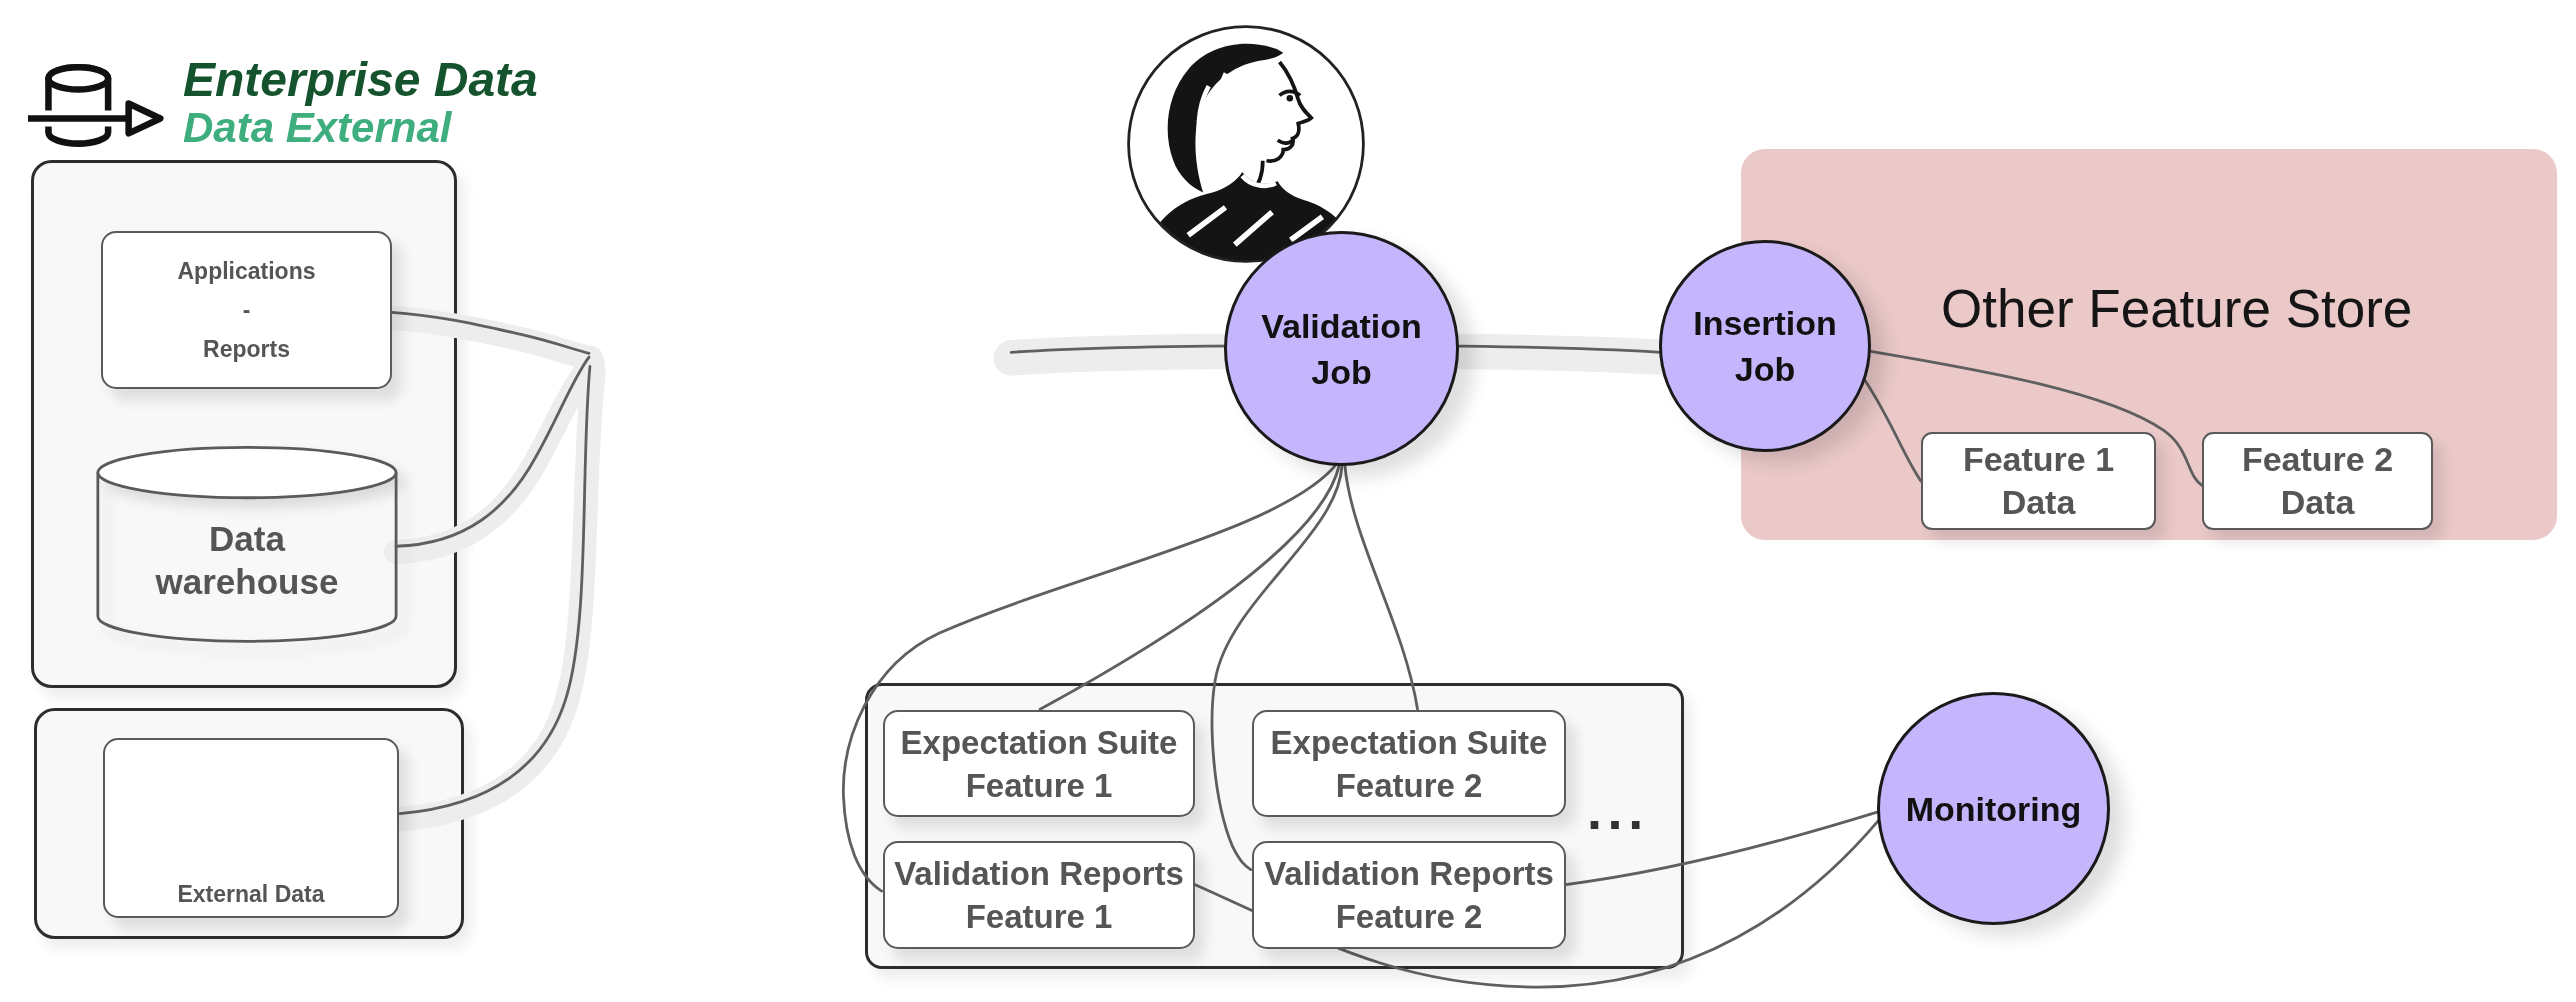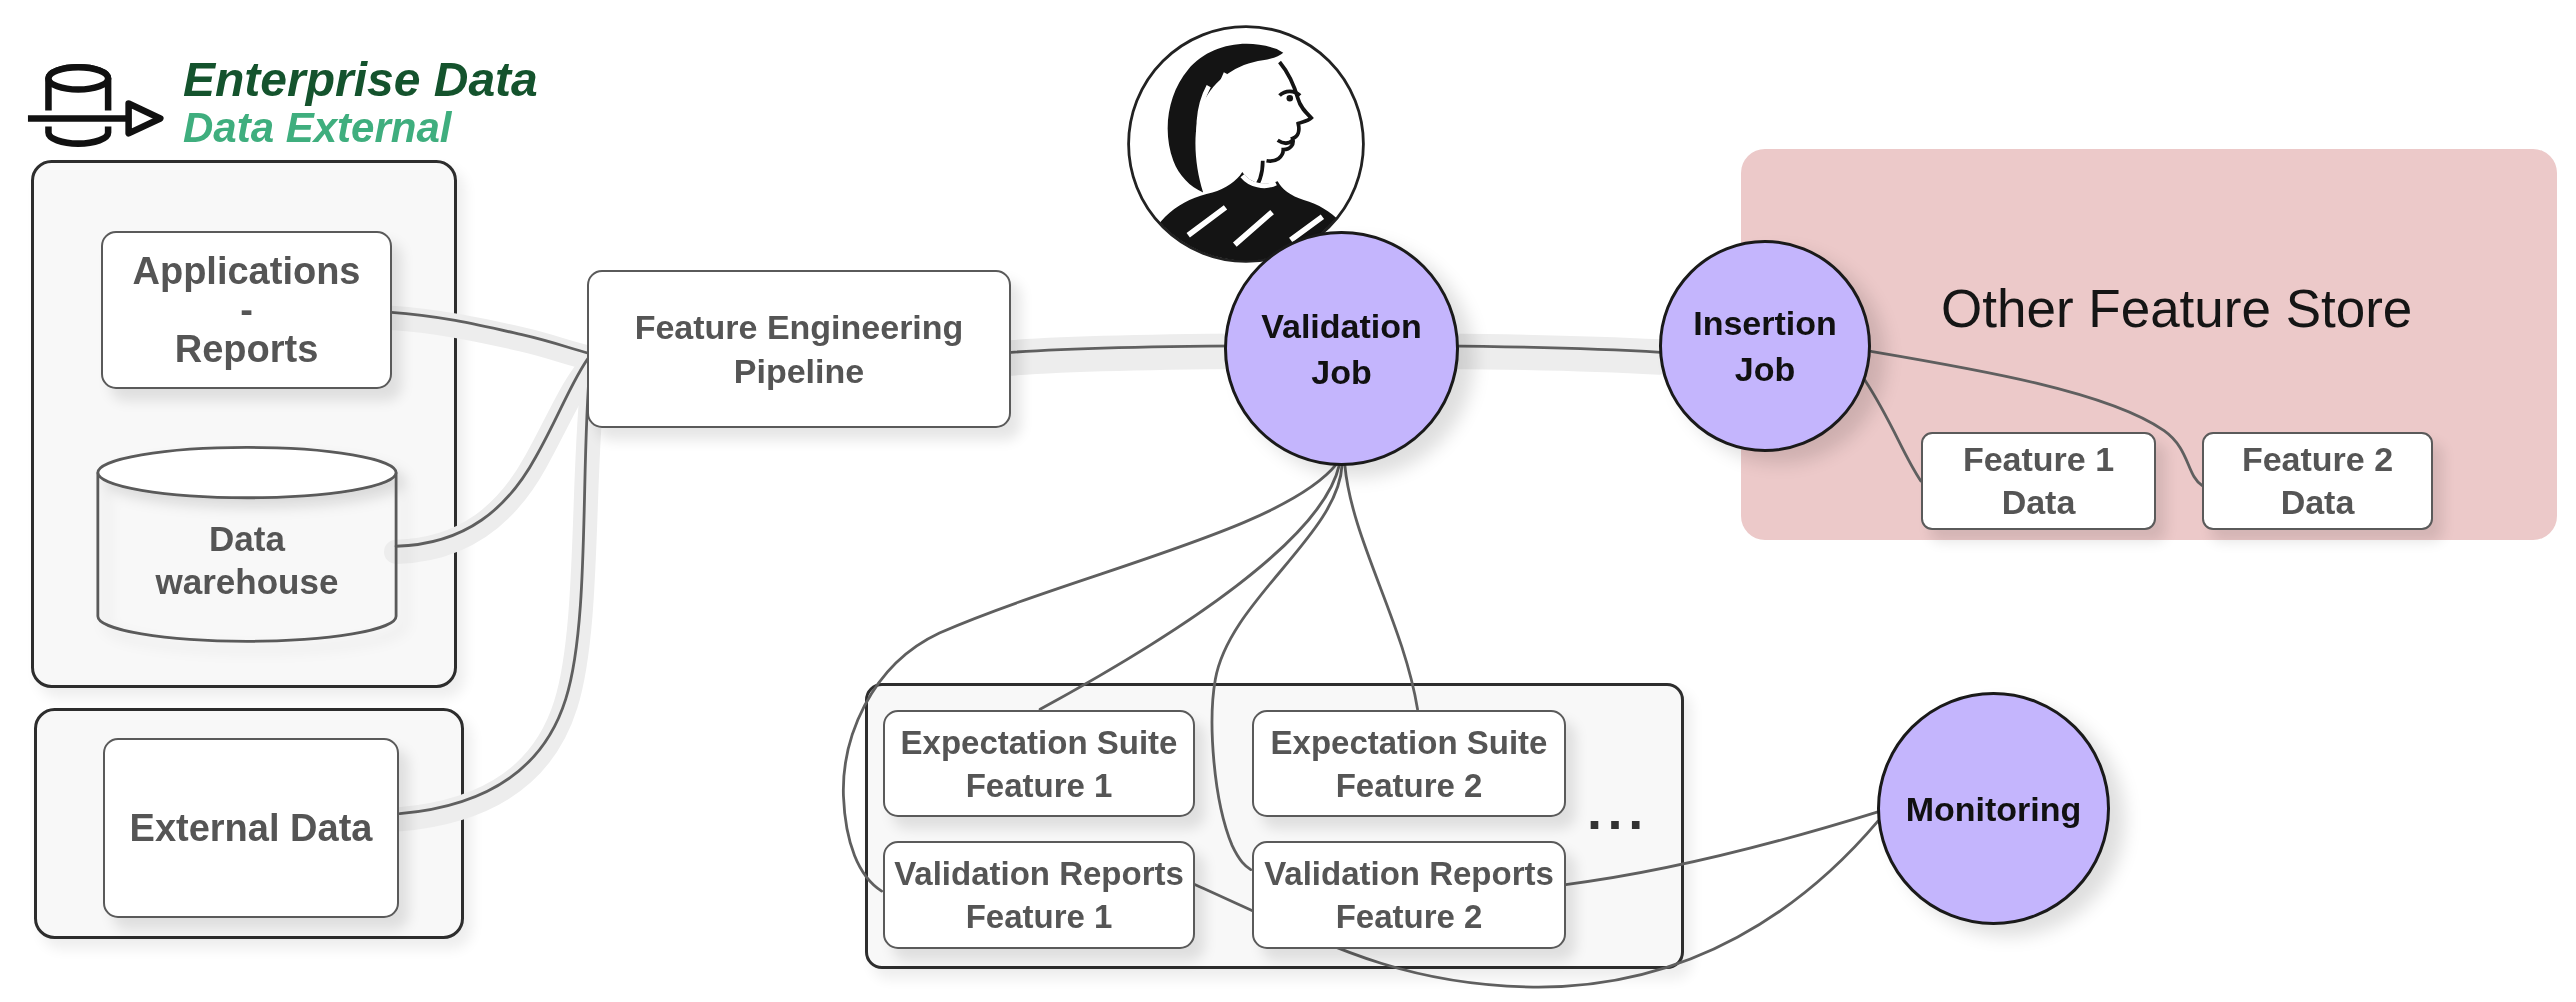--- a/index.html
+++ b/index.html
@@ -4,21 +4,21 @@
 <style>
   html,body{margin:0;padding:0;background:#ffffff;}
   body{font-family:"Liberation Sans", sans-serif;}
   .stage{position:relative;width:2576px;height:1003px;background:#ffffff;overflow:hidden;}
   .abs{position:absolute;}
   .container{background:#f8f8f8;border:3.7px solid #2d2d2d;border-radius:20.5px;
              box-shadow:7.5px 9.3px 13px rgba(0,0,0,.07);box-sizing:border-box;}
   .node{background:#ffffff;border:2.8px solid #5a5a5a;border-radius:15px;
         box-shadow:9.3px 11.2px 13px rgba(0,0,0,.10);box-sizing:border-box;
         display:flex;flex-direction:column;align-items:center;justify-content:center;
-        font-weight:bold;color:#555555;text-align:center;font-size:38px;line-height:43px;}
+        font-weight:bold;color:#555555;text-align:center;font-size:23px;line-height:43px;}
   .node.small{font-size:34px;line-height:43px;border-radius:11.2px;}
   .circle{background:#c4b5fd;border:3.7px solid #1a1a1a;border-radius:50%;
           box-shadow:15px 11.2px 18.6px rgba(0,0,0,.13);box-sizing:border-box;
           display:flex;flex-direction:column;align-items:center;justify-content:center;
           font-weight:bold;color:#111111;text-align:center;font-size:34px;line-height:46px;}
   .store{background:#ecc9c9;border-radius:24px;}
   .store-title{font-size:53px;color:#151515;text-align:center;white-space:nowrap;}
   .hdr-title{font-size:48px;font-weight:bold;font-style:italic;color:#14532d;white-space:nowrap;}
   .hdr-sub{font-size:42px;font-weight:bold;font-style:italic;color:#3fae7e;white-space:nowrap;}
   .cyl-label{display:flex;flex-direction:column;align-items:center;justify-content:center;
@@ -90,28 +90,24 @@
     <span>Applications</span>
     <span>-</span>
     <span>Reports</span>
   </div>
 
   <div class="abs cyl-label" style="left:98px;top:499px;width:298px;height:121px;">
     <span>Data</span>
     <span>warehouse</span>
   </div>
 
-  <div class="abs node" style="left:103px;top:738px;width:296px;height:180px;">
+  <div class="abs node" style="left:103px;top:738px;width:296px;height:180px;justify-content:flex-end;">
     <span>External Data</span>
   </div>
 
-  <div class="abs node" style="left:587px;top:270px;width:424px;height:158px;font-size:34px;line-height:44px;">
-    <span>Feature Engineering</span>
-    <span>Pipeline</span>
-  </div>
 
   <div class="abs" style="left:1123px;top:20.5px;width:246px;height:246px;">
     <svg width="246" height="246" viewBox="0 0 264 264">
       <defs>
           <clipPath id="pclip">
             <circle cx="132" cy="132" r="125"></circle>
           </clipPath>
         </defs>
       <circle cx="132" cy="132" r="126" fill="#ffffff" stroke="#222222" stroke-width="3"></circle>
       <g clip-path="url(#pclip)">

